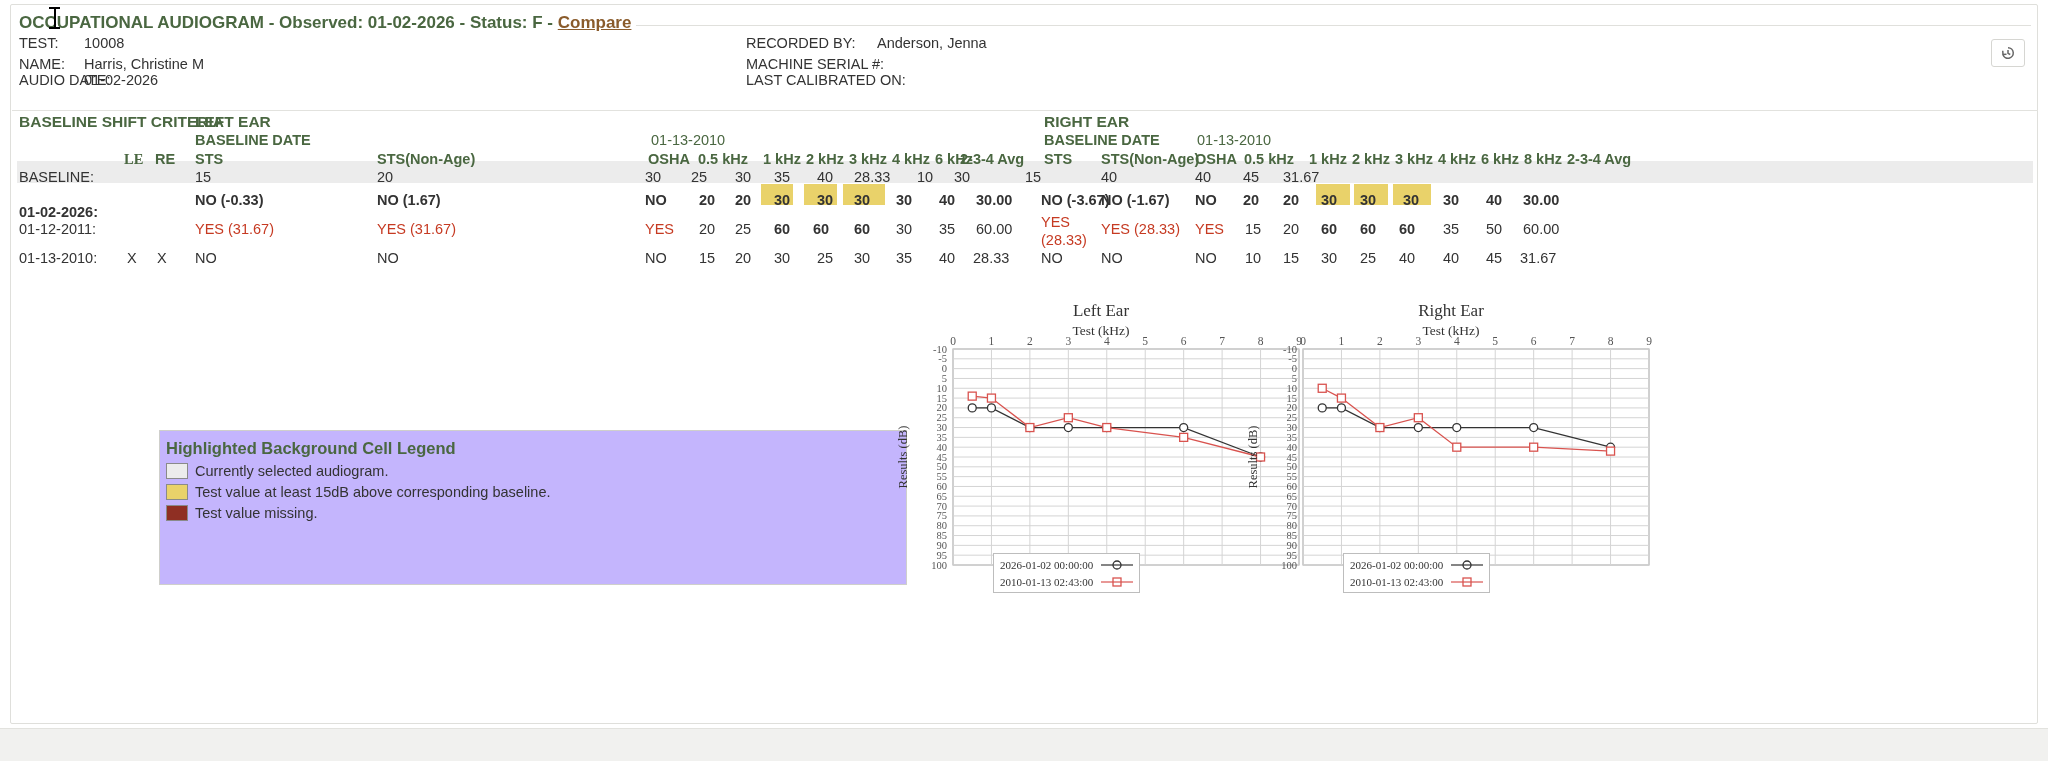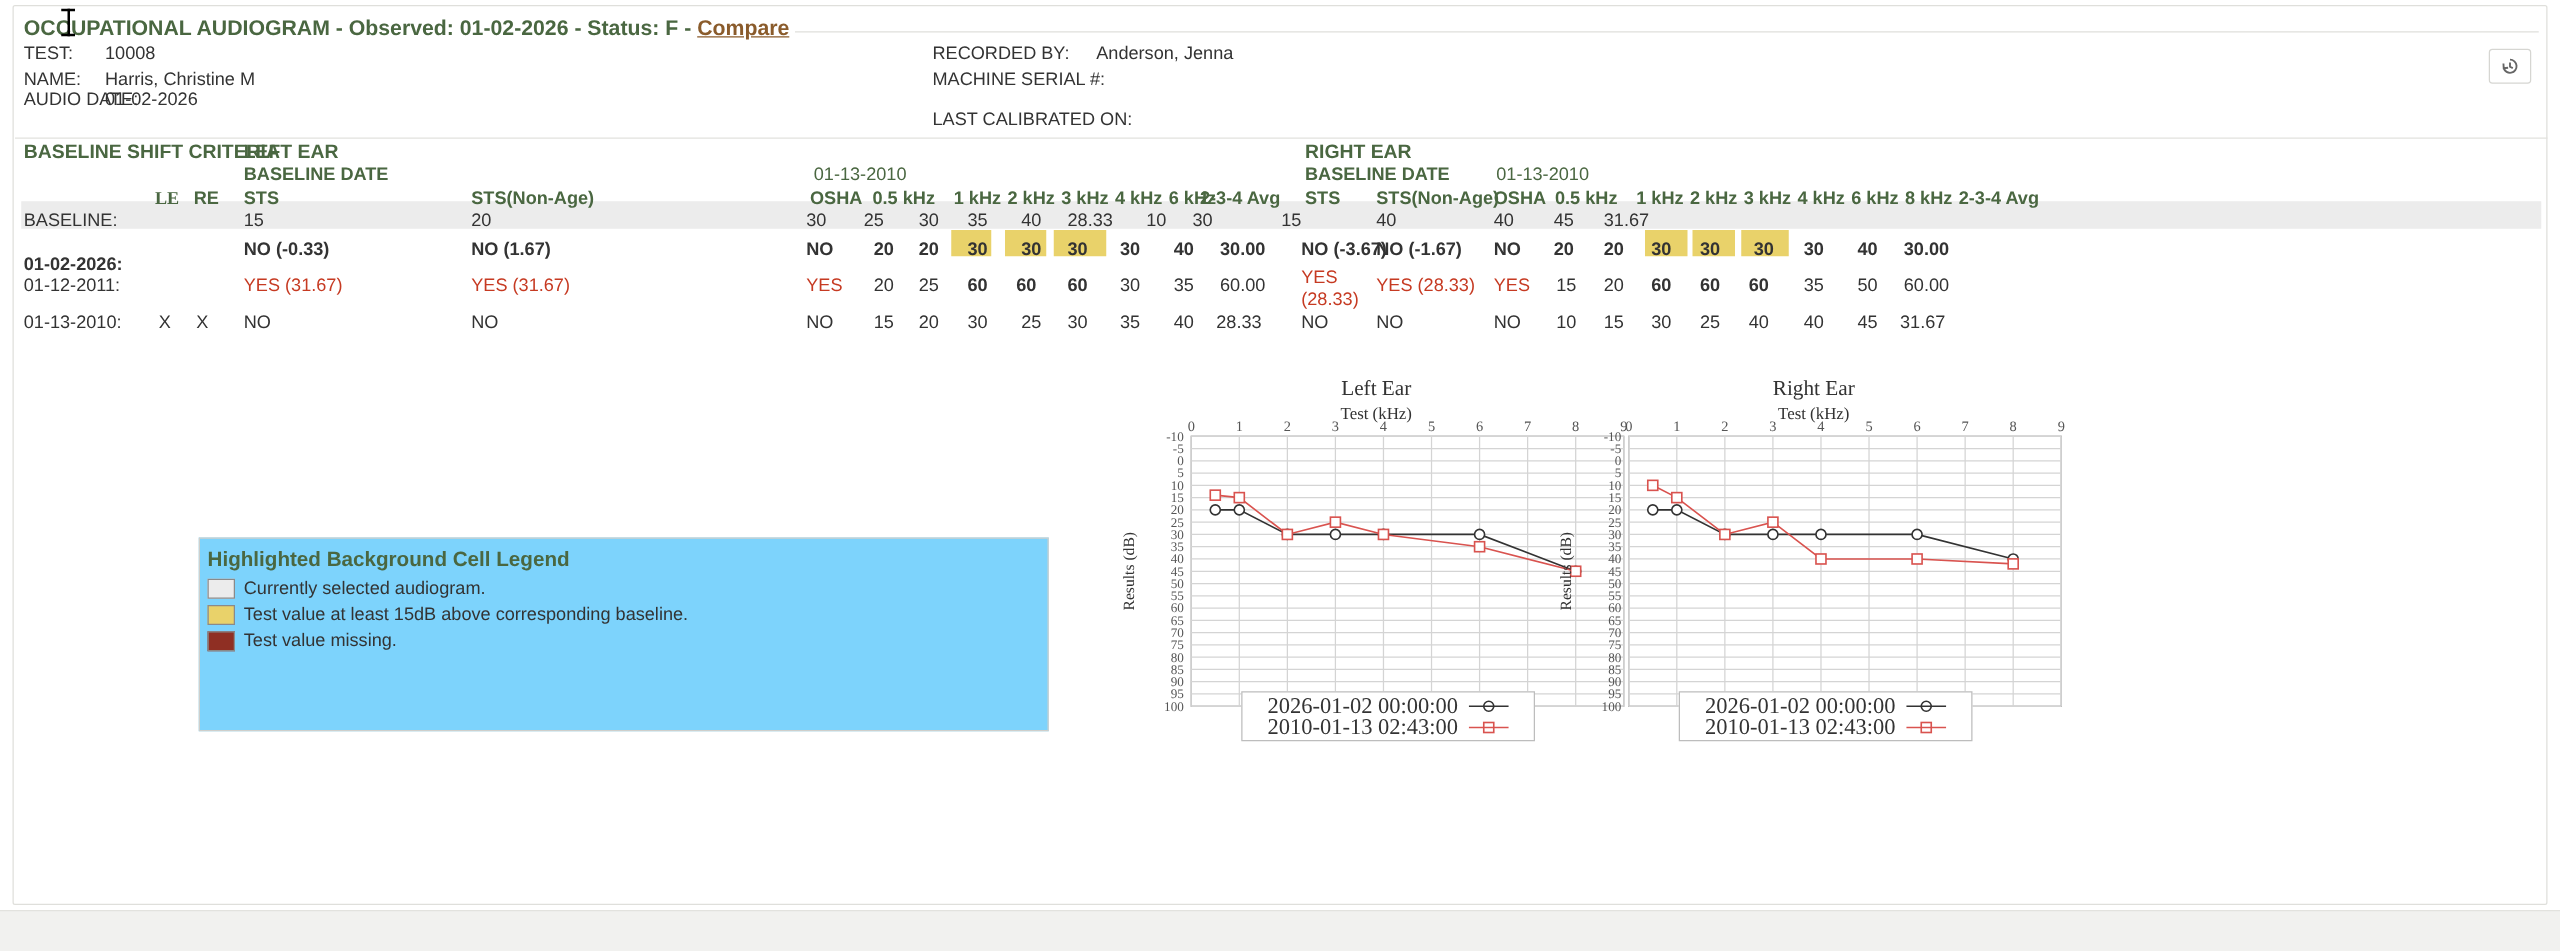--- a/index.html
+++ b/index.html
@@ -82,22 +82,22 @@
   .rowband {
     position: absolute; height: 22px; background: #ececec; left: 6px; width: 2016px;
   }
   .hl {
     position: absolute; height: 21px; background: #e9d26a;
   }
 
   
   .legend {
     position: absolute; left: 148px; top: 425px;
-    width: 680px; height: 155px;
-    border: 1px solid #cfcfcb; background: #7dd3fc;
+    width: 748px; height: 155px;
+    border: 1px solid #cfcfcb; background: #c4b5fd;
   }
   .legend h3 {
     margin: 0; padding: 8px 0 0 6px;
     font-size: 16.5px; font-weight: bold; color: #4a6741;
   }
   .legend p {
     margin: 6px 6px 0 6px; font-size: 14.5px; color: #333; line-height: 1.3;
   }
   .legend .row {
     display: flex; align-items: center; margin: 5px 0 0 6px; font-size: 14.5px; color: #333;
@@ -111,22 +111,22 @@
   .chart-title {
     position: absolute; width: 100%; text-align: center;
     font-family: "Liberation Serif", serif; font-size: 17px; color: #333;
   }
   .chart-sub {
     position: absolute; width: 100%; text-align: center; top: 22px;
     font-family: "Liberation Serif", serif; font-size: 13.5px; color: #333;
   }
   .chart-legend {
     position: absolute; border: 1px solid #bdbdbd; background: #fff;
-    font-family: "Liberation Serif", serif; font-size: 18px; color: #333;
-    padding: 2px 20px;
+    font-family: "Liberation Serif", serif; font-size: 11px; color: #333;
+    padding: 2px 6px;
   }
   .chart-legend div { display: flex; align-items: center; height: 17px; white-space: nowrap; }
   .chart-legend svg { margin-left: 8px; }
 </style>
 </head>
 <body>
 
 <div class="page">
   <div class="card">
 
@@ -144,21 +144,21 @@
 
     <div class="meta" style="left:8px; top:67px;">AUDIO DATE:</div>
     <div class="meta" style="left:73px; top:67px;">01-02-2026</div>
 
     <div class="meta" style="left:735px; top:30px;">RECORDED BY:</div>
     <div class="meta" style="left:866px; top:30px;">Anderson, Jenna</div>
 
     <div class="meta" style="left:735px; top:51px;">MACHINE SERIAL #:</div>
     <div class="meta" style="left:866px; top:51px;"></div>
 
-    <div class="meta" style="left:735px; top:83px;text-align:right;">LAST CALIBRATED ON:</div>
+    <div class="meta" style="left:735px; top:67px;text-align:right;">LAST CALIBRATED ON:</div>
     <div class="meta" style="left:866px; top:67px;"></div>
 
     <div class="hist-btn">
       <svg width="18" height="18" viewBox="0 0 24 24">
         <path d="M12 5a7 7 0 1 1-6.7 9" fill="none" stroke="#666" stroke-width="2"></path>
         <polyline points="5,9 5.3,14 10,13.6" fill="none" stroke="#666" stroke-width="2"></polyline>
         <polyline points="12,8 12,12.5 15,14" fill="none" stroke="#666" stroke-width="2"></polyline>
       </svg>
     </div>
 

